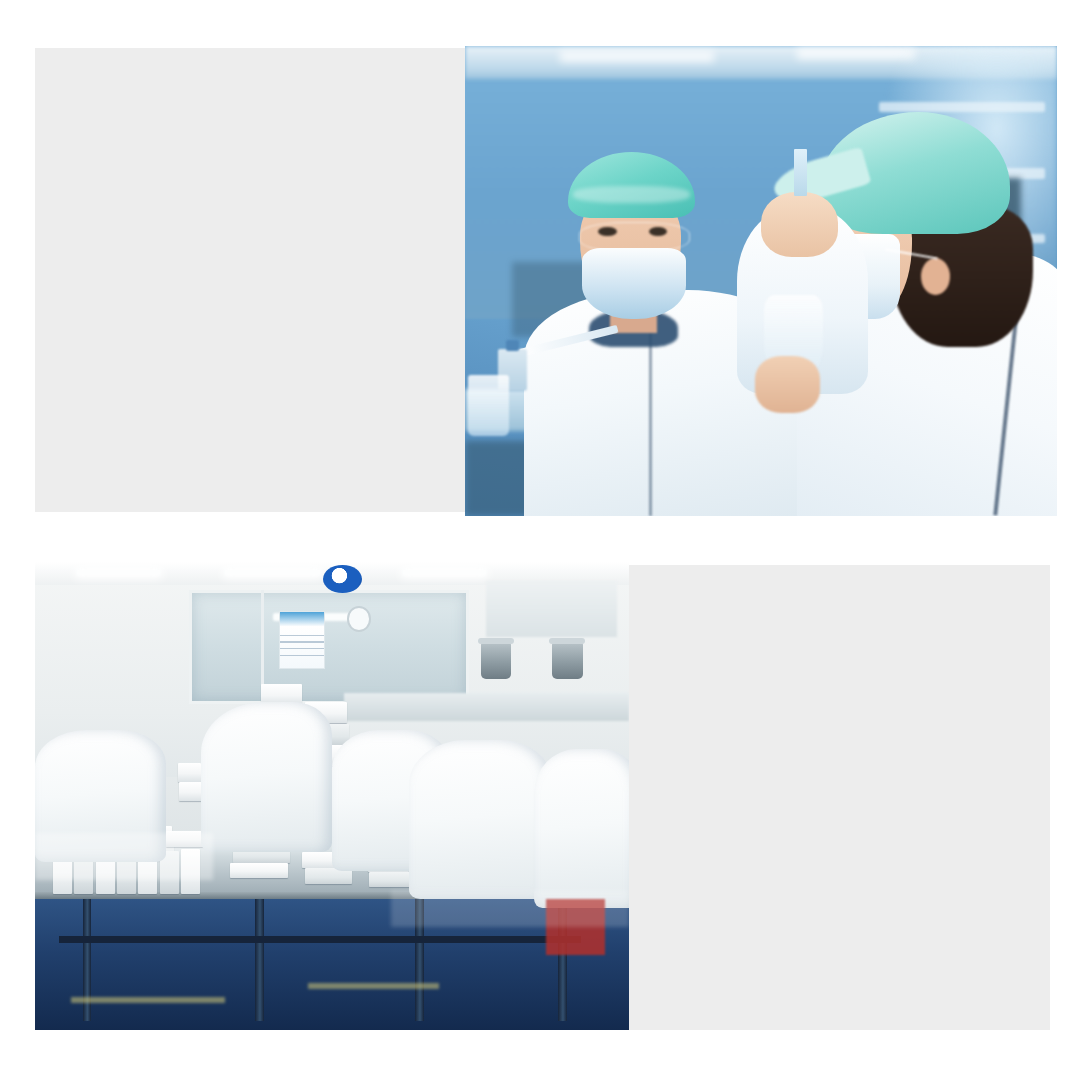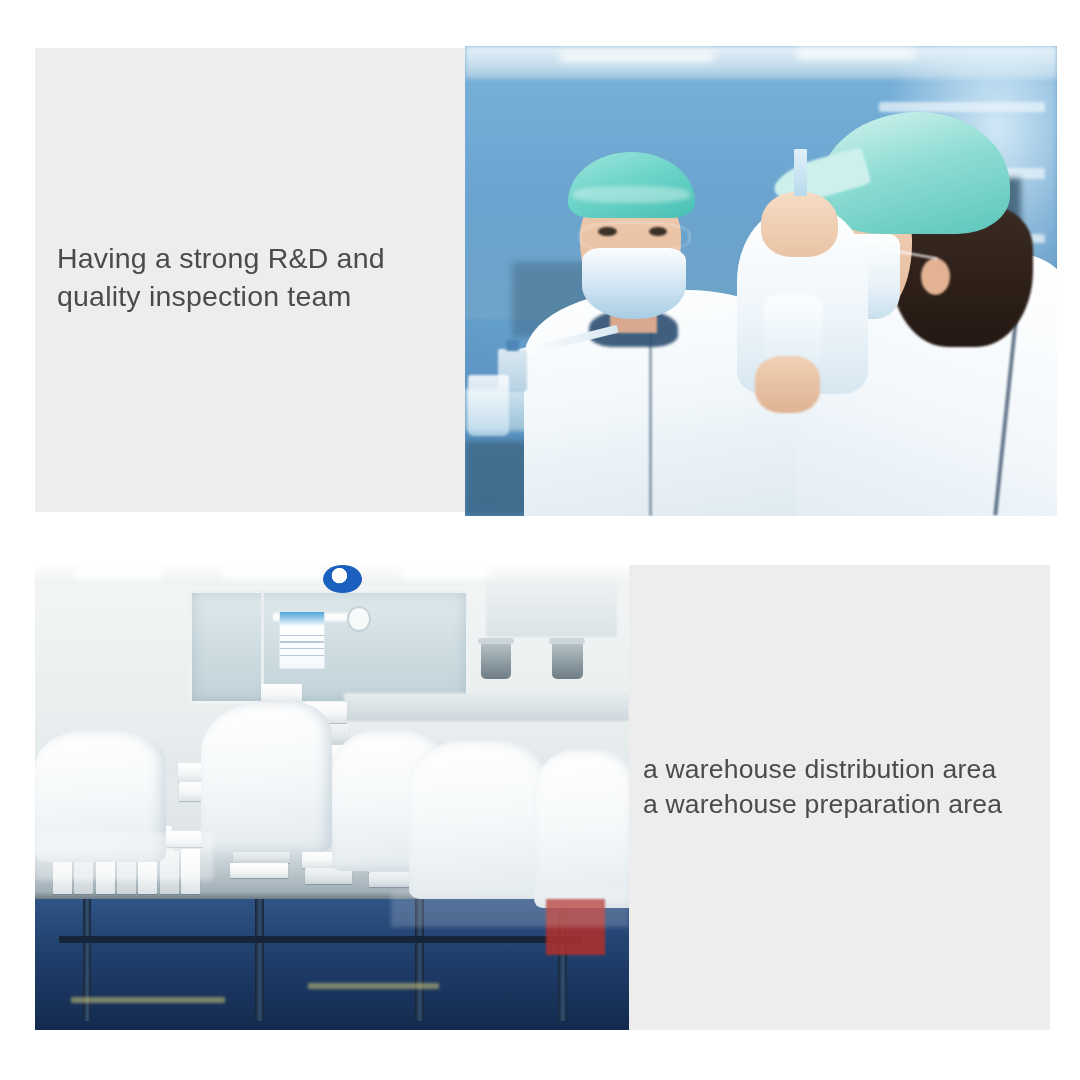--- a/index.html
+++ b/index.html
@@ -390,22 +390,20 @@
   }
   .softer { filter: blur(2.2px); }
 </style>
 </head>
 <body>
 
 <div class="page">
 
   <div class="panel-gray" id="top-gray-panel"></div>
 
-  <div class="caption" id="top-caption">Having a strong R&amp;D and
-quality inspection team</div>
 
   <div class="photo" id="top-photo">
     <div class="lab-scene">
       <div class="lab-backwall"></div>
       <div class="lab-ceiling"></div>
       <div class="lab-light" style="left:16%;top:1%;width:26%;height:2.4%;"></div>
       <div class="lab-light" style="left:56%;top:0.5%;width:20%;height:2.2%;"></div>
       <div class="lab-glow-right"></div>
 
       <div class="lab-shelf" style="left:62%;top:26%;width:36%;height:2.2%;"></div>
@@ -444,22 +442,20 @@
       <div class="flask"></div>
       <div class="hand-lower"></div>
       <div class="pipette"></div>
       <div class="small-bottle"></div>
       <div class="beaker"></div>
     </div>
   </div>
 
   <div class="panel-gray" id="bottom-gray-panel"></div>
 
-  <div class="caption" id="bottom-caption">a warehouse distribution area
-a warehouse preparation area</div>
 
   <div class="photo" id="bottom-photo">
     <div class="wh-scene">
       <div class="wh-wall"></div>
       <div class="wh-ceil"></div>
       <div class="wh-ceil-light" style="left:7%;width:14%;"></div>
       <div class="wh-ceil-light" style="left:32%;width:16%;"></div>
       <div class="wh-ceil-light" style="left:62%;width:14%;"></div>
 
       <div class="wh-window"></div>

